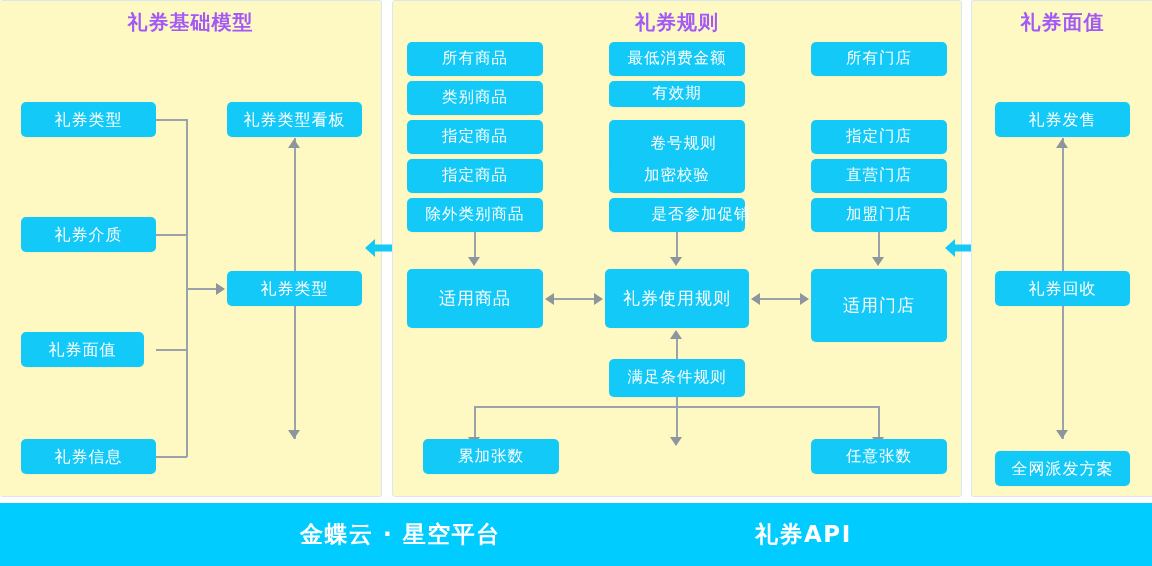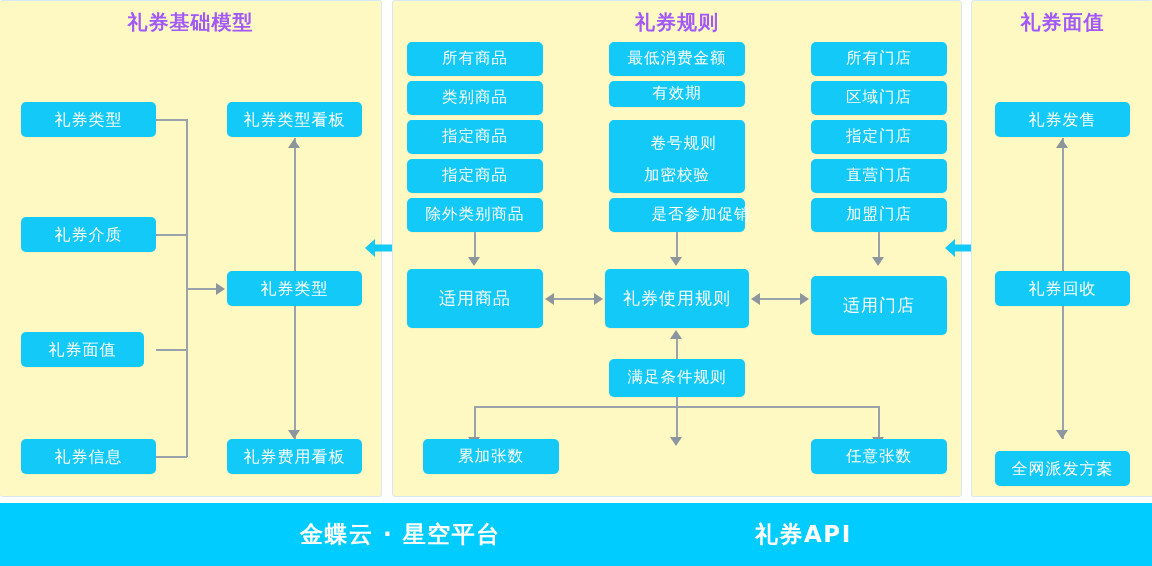--- a/index.html
+++ b/index.html
@@ -118,21 +118,20 @@
   <div class="panel" id="panel-base">
     <div class="panel-title">礼券基础模型</div>
 
     <div class="node" style="left:21px;  top:101px; width:135px; height:35px;">礼券类型</div>
     <div class="node" style="left:21px;  top:216px; width:135px; height:35px;">礼券介质</div>
     <div class="node" style="left:21px;  top:331px; width:123px; height:35px;">礼券面值</div>
     <div class="node" style="left:21px;  top:438px; width:135px; height:35px;">礼券信息</div>
 
     <div class="node" style="left:227px; top:101px; width:135px; height:35px;">礼券类型看板</div>
     <div class="node" style="left:227px; top:270px; width:135px; height:35px;">礼券类型</div>
-    <div class="node" style="left:227px; top:438px; width:135px; height:35px;">礼券费用看板</div>
 
     <div class="ln lnv" style="left:186px; top:118px; height:338px;"></div>
 
     <div class="ln lnh" style="left:156px; top:118px; width:31px;"></div>
     <div class="ln lnh" style="left:156px; top:233px; width:31px;"></div>
     <div class="ln lnh" style="left:156px; top:348px; width:31px;"></div>
     <div class="ln lnh" style="left:156px; top:455px; width:31px;"></div>
 
     <div class="ln lnh" style="left:186px; top:287px; width:31px;"></div>
     <div class="arrow right" style="left:216px; top:282px;"></div>
@@ -157,35 +156,34 @@
     <div class="node small" style="left:14px;  top:158px; width:136px; height:34px;">指定商品</div>
     <div class="node small" style="left:14px;  top:197px; width:136px; height:34px;">除外类别商品</div>
 
     <div class="node small" style="left:216px; top:41px;  width:136px; height:34px;">最低消费金额</div>
     <div class="node small" style="left:216px; top:80px;  width:136px; height:26px;">有效期</div>
     <div class="node small" style="left:216px; top:119px; width:136px; height:48px;padding-left:13px;">卷号规则</div>
     <div class="node small" style="left:216px; top:158px; width:136px; height:34px;">加密校验</div>
     <div class="node small" style="left:216px; top:197px; width:136px; height:34px;padding-left:48px;">是否参加促销</div>
 
     <div class="node small" style="left:418px; top:41px;  width:136px; height:34px;">所有门店</div>
-    <div class="node small" style="left:418px; top:80px;  width:136px; height:34px;">区域门店</div>
     <div class="node small" style="left:418px; top:119px; width:136px; height:34px;">指定门店</div>
     <div class="node small" style="left:418px; top:158px; width:136px; height:34px;">直营门店</div>
     <div class="node small" style="left:418px; top:197px; width:136px; height:34px;">加盟门店</div>
 
     <div class="ln lnv" style="left:81px;  top:231px; height:28px;"></div>
     <div class="arrow down" style="left:75px;  top:256px;"></div>
     <div class="ln lnv" style="left:283px; top:231px; height:28px;"></div>
     <div class="arrow down" style="left:277px; top:256px;"></div>
     <div class="ln lnv" style="left:485px; top:231px; height:28px;"></div>
     <div class="arrow down" style="left:479px; top:256px;"></div>
 
     <div class="node big" style="left:14px;  top:268px; width:136px; height:59px;">适用商品</div>
     <div class="node big" style="left:212px; top:268px; width:144px; height:59px;">礼券使用规则</div>
-    <div class="node big" style="left:418px; top:275px; width:136px; height:59px;font-family:Liberation Serif, serif;">适用门店</div>
+    <div class="node big" style="left:418px; top:268px; width:136px; height:73px;font-family:Liberation Serif, serif;">适用门店</div>
 
     <div class="ln lnh" style="left:156px; top:297px; width:50px;"></div>
     <div class="arrow left" style="left:152px; top:292px;"></div>
     <div class="arrow right" style="left:201px; top:292px;"></div>
 
     <div class="ln lnh" style="left:362px; top:297px; width:50px;"></div>
     <div class="arrow left" style="left:358px; top:292px;"></div>
     <div class="arrow right" style="left:407px; top:292px;"></div>
 
     <div class="ln lnv" style="left:283px; top:336px; height:30px;"></div>

